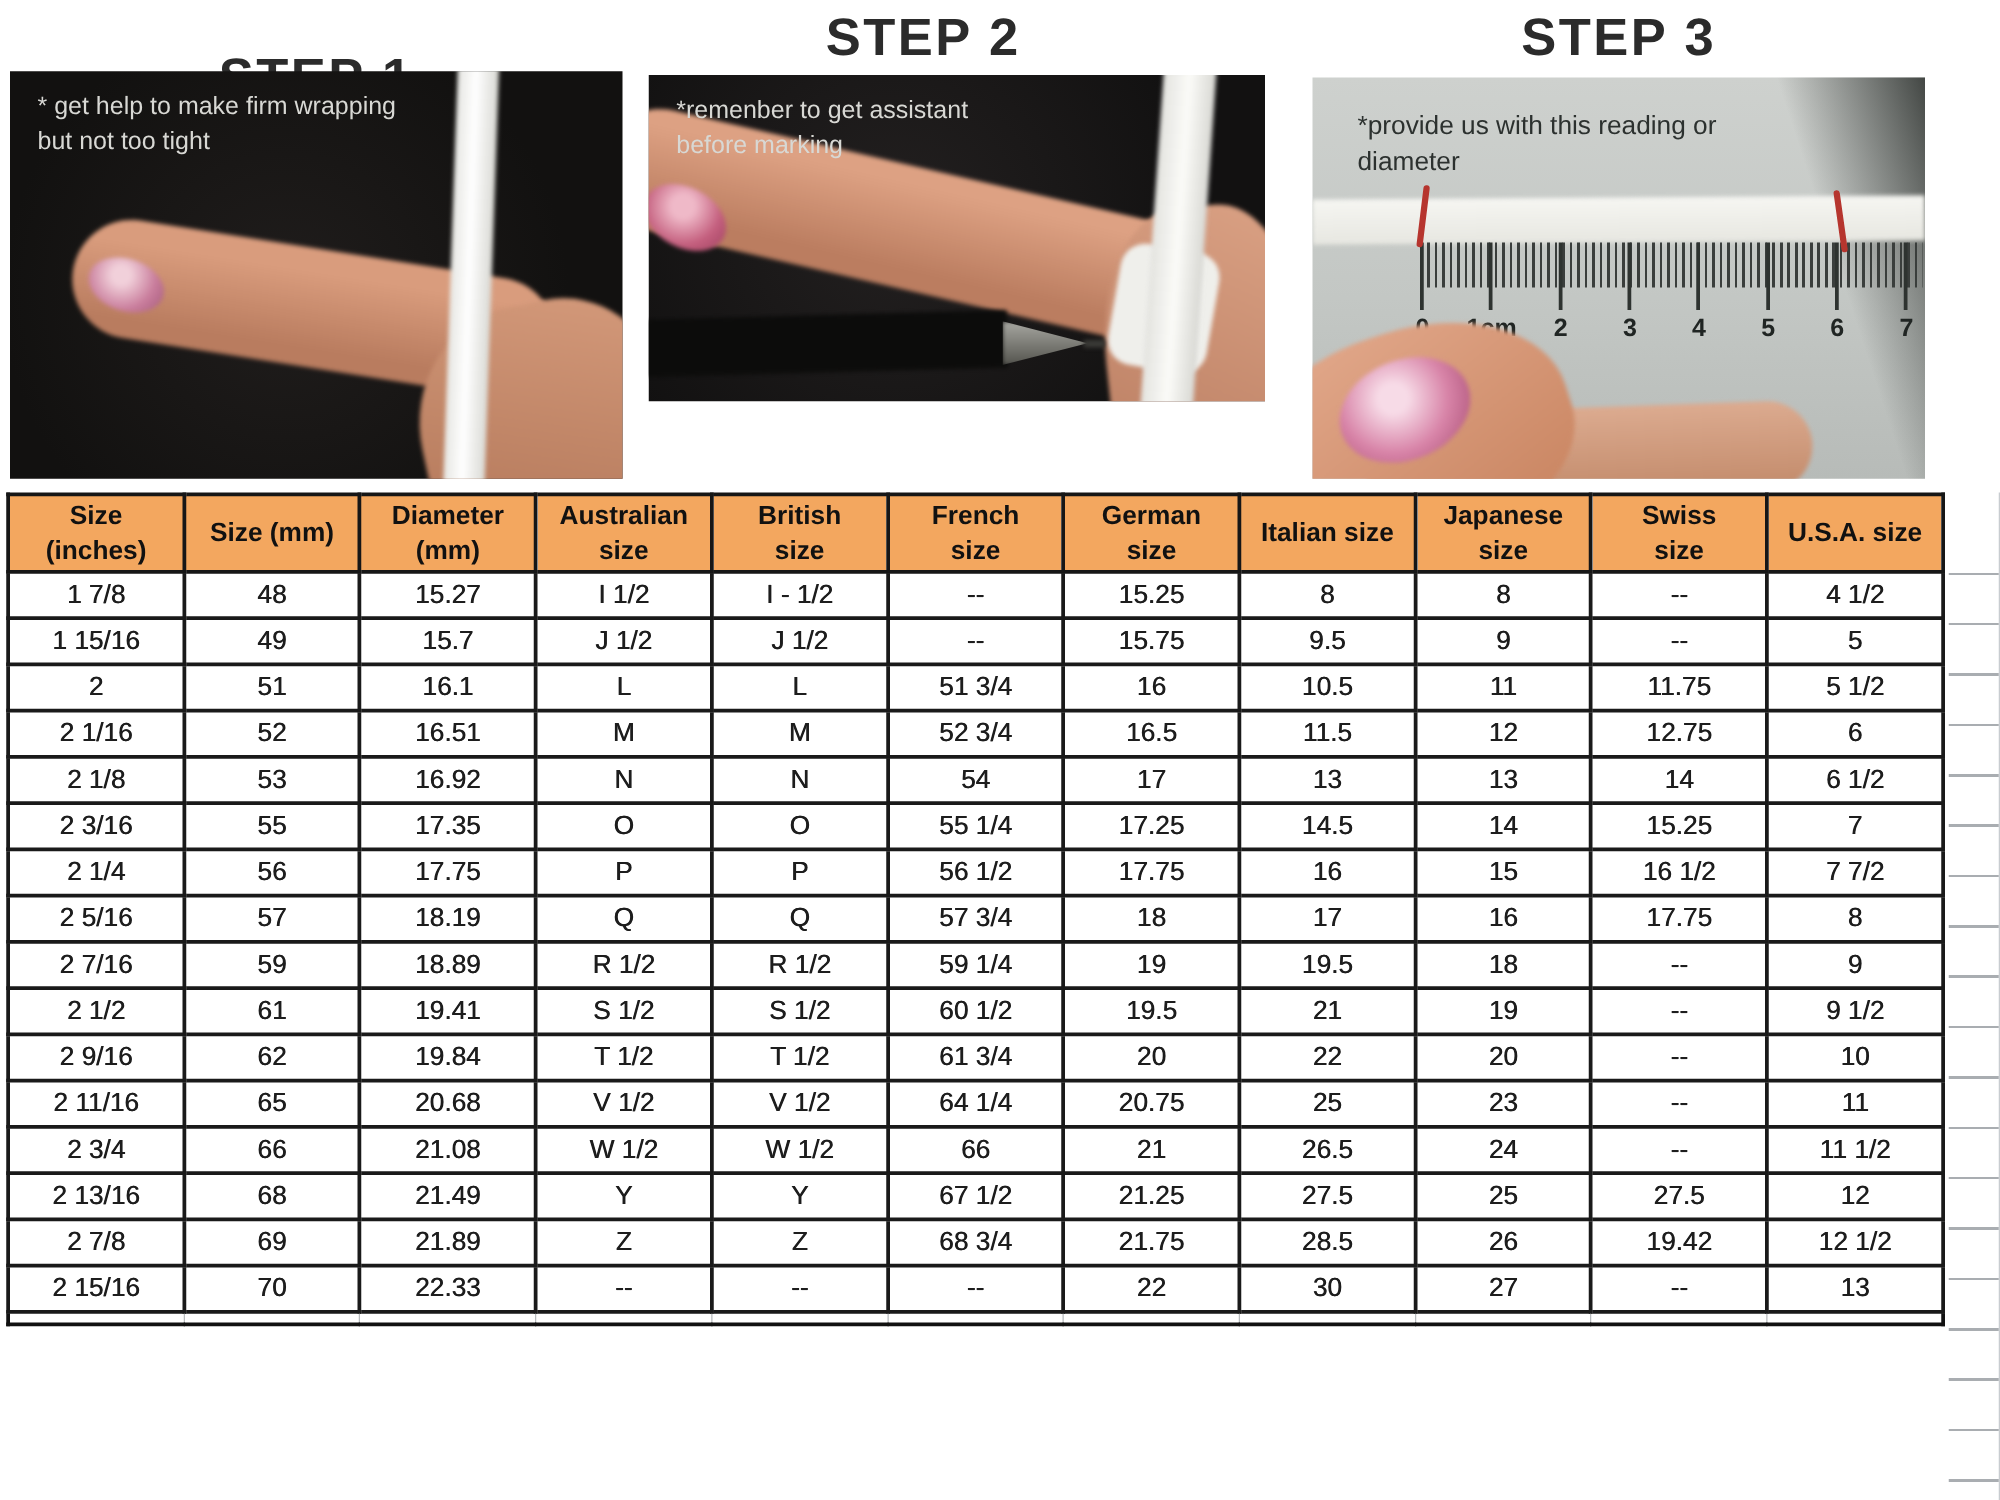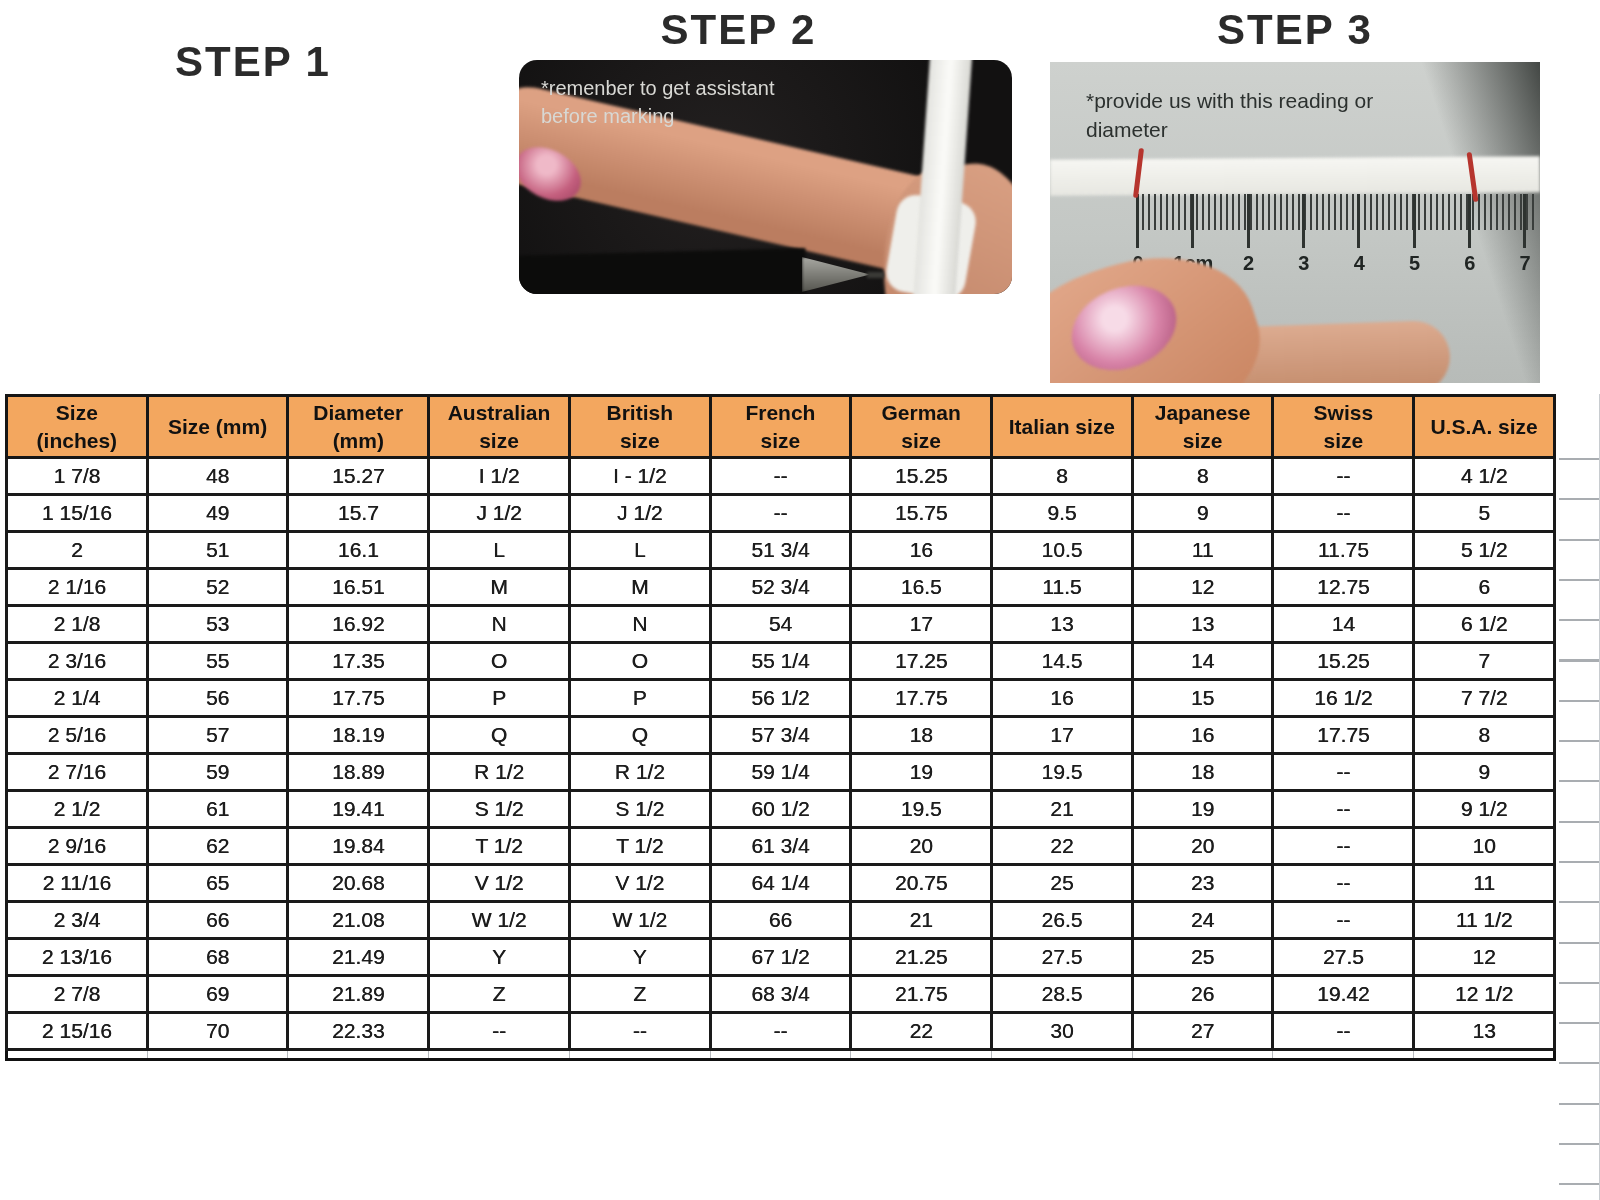--- a/index.html
+++ b/index.html
@@ -11,22 +11,22 @@
   .step-heading { position:absolute; top:6px; text-align:center; font-size:42px;
                   font-weight:700; color:#2b2b2b; letter-spacing:2px; }
   .sh1 { left:8px;    width:490px;margin-top:32px; }
   .sh2 { left:492px;  width:493px; }
   .sh3 { left:1050px; width:490px; }
 
   
   .photo { position:absolute; overflow:hidden; }
   .photo1 { left:8px;    top:57px; width:490px; height:326px;
             background:radial-gradient(circle at 45% 55%, #201d1c 0%, #121110 70%); }
-  .photo2 { left:519px;  top:60px; width:493px; height:234px;
-            background:radial-gradient(circle at 40% 45%, #232020 0%, #121111 75%);border-radius:18px; }
+  .photo2 { left:519px;  top:60px; width:493px; height:261px;
+            background:radial-gradient(circle at 40% 45%, #232020 0%, #121111 75%); }
   .photo3 { left:1050px; top:62px; width:490px; height:321px;
             background:linear-gradient(252deg, #434744 0%, rgba(67,71,68,0) 20%),
                        linear-gradient(180deg,#ced1ce 0%, #c3c7c4 55%, #b7bbb8 100%); }
   .note { position:absolute; left:22px; top:14px; white-space:pre-line; line-height:1.4;
           font-size:20px; z-index:6; }
   .note-light { color:#d8d8d4; }
   .note-dark  { left:36px; top:24px; color:#2c312f; font-weight:400; font-size:21px; }
   .soft { filter:blur(1.5px); }
 
   
@@ -110,20 +110,28 @@
 </style>
 </head>
 <body>
 
 <div class="canvas">
 
   <div class="step-heading sh1">STEP 1</div>
   <div class="step-heading sh2">STEP 2</div>
   <div class="step-heading sh3">STEP 3</div>
 
+  <div class="photo photo1">
+    <div class="note note-light">* get help to make firm wrapping
+but not too tight</div>
+    <div class="finger1 soft"></div>
+    <div class="nail1 soft"></div>
+    <div class="strip1 soft"></div>
+    <div class="hand1 soft"></div>
+  </div>
 
   <div class="photo photo2">
     <div class="note note-light">*remenber to get assistant
 before marking</div>
     <div class="finger2 soft"></div>
     <div class="nail2 soft"></div>
     <div class="wrap2 soft"></div>
     <div class="strip2 soft"></div>
     <div class="pen-body soft"></div>
     <div class="pen-cone soft"></div>

